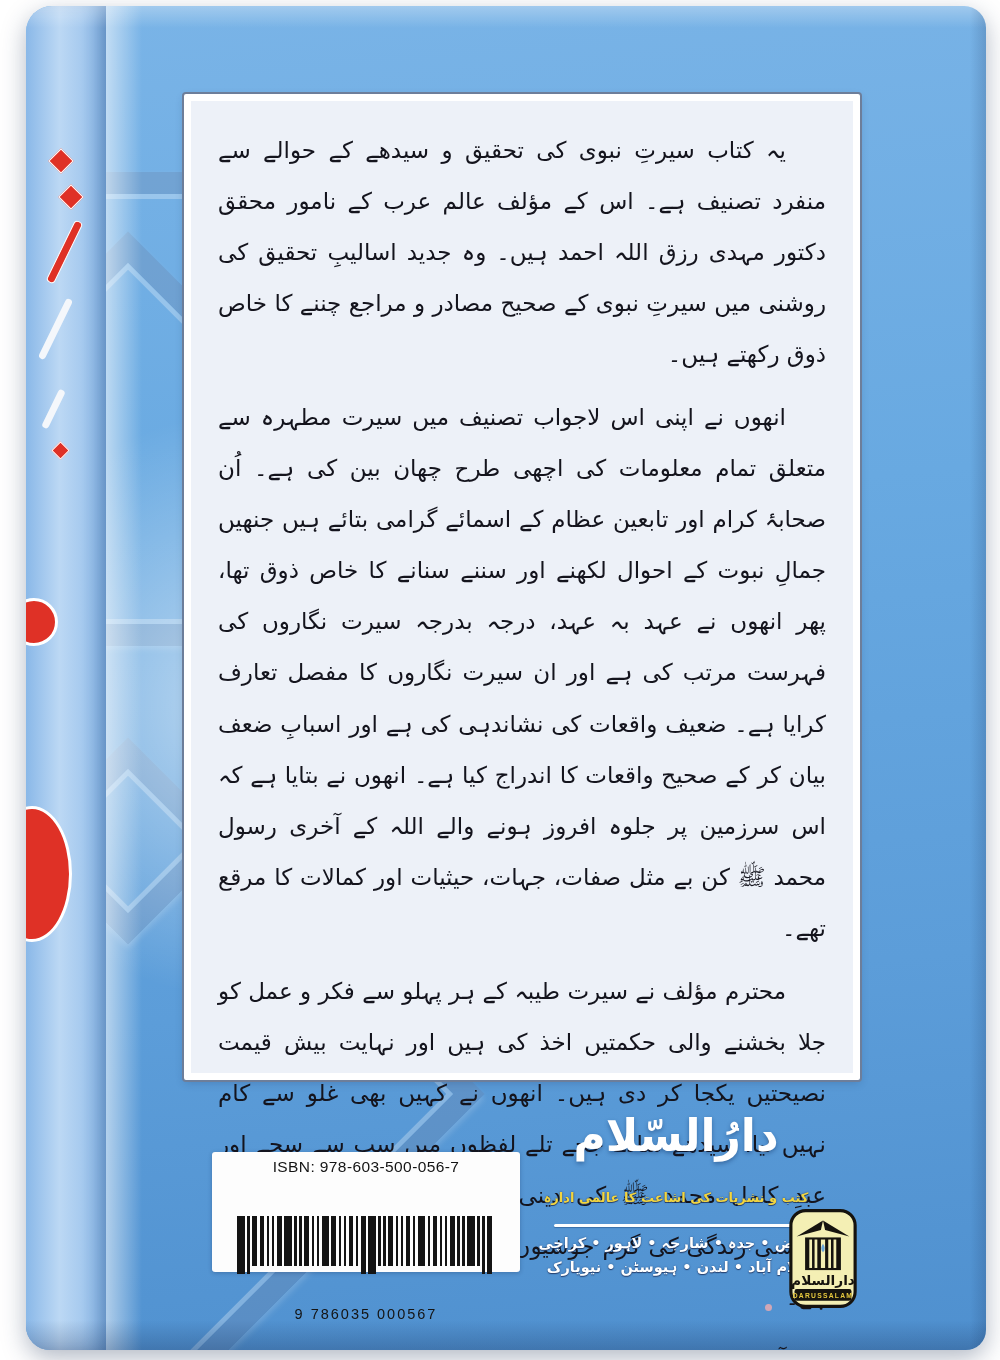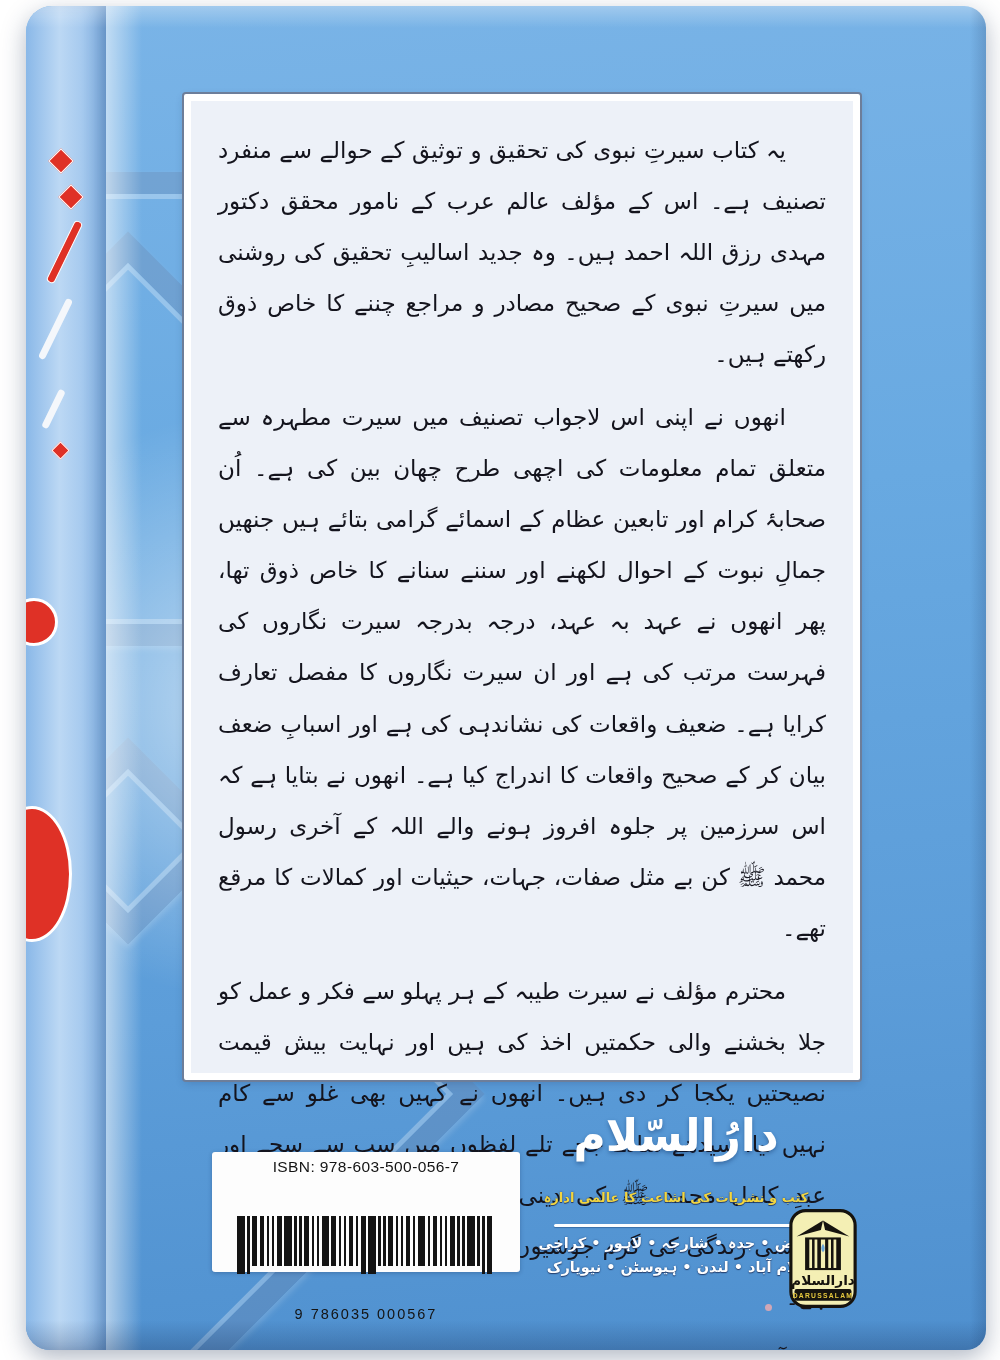--- a/index.html
+++ b/index.html
@@ -99,21 +99,21 @@
       <div class="dec slash white" style="left:26px;top:290px;"></div>
       <div class="dec slash white" style="left:24px;top:382px;height:42px;"></div>
       <div class="dec diamond" style="left:28px;top:438px;width:11px;height:11px;"></div>
       <div class="dec circle" style="left:-16px;top:592px;width:42px;height:42px;"></div>
       <div class="dec circle" style="left:-34px;top:800px;width:74px;height:130px;border-radius:50%;"></div>
     </div>
     <div class="fold-light"></div>
 
     <div class="panel">
       <div class="panel-text">
-        <p>یہ کتاب سیرتِ نبوی کی تحقیق و توثیق کے حوالے سے منفرد تصنیف ہے۔ اس کے مؤلف عالم عرب کے نامور محقق دکتور مہدی رزق اللہ احمد ہیں۔ وہ جدید اسالیبِ تحقیق کی روشنی میں سیرتِ نبوی کے صحیح مصادر و مراجع چننے کا خاص ذوق رکھتے ہیں۔</p>
+        <p>یہ کتاب سیرتِ نبوی کی تحقیق و سیدھے کے حوالے سے منفرد تصنیف ہے۔ اس کے مؤلف عالم عرب کے نامور محقق دکتور مہدی رزق اللہ احمد ہیں۔ وہ جدید اسالیبِ تحقیق کی روشنی میں سیرتِ نبوی کے صحیح مصادر و مراجع چننے کا خاص ذوق رکھتے ہیں۔</p>
         <p>انھوں نے اپنی اس لاجواب تصنیف میں سیرت مطہرہ سے متعلق تمام معلومات کی اچھی طرح چھان بین کی ہے۔ اُن صحابۂ کرام اور تابعین عظام کے اسمائے گرامی بتائے ہیں جنھیں جمالِ نبوت کے احوال لکھنے اور سننے سنانے کا خاص ذوق تھا، پھر انھوں نے عہد بہ عہد، درجہ بدرجہ سیرت نگاروں کی فہرست مرتب کی ہے اور ان سیرت نگاروں کا مفصل تعارف کرایا ہے۔ ضعیف واقعات کی نشاندہی کی ہے اور اسبابِ ضعف بیان کر کے صحیح واقعات کا اندراج کیا ہے۔ انھوں نے بتایا ہے کہ اس سرزمین پر جلوہ افروز ہونے والے اللہ کے آخری رسول محمد ﷺ کن بے مثل صفات، جہات، حیثیات اور کمالات کا مرقع تھے۔</p>
         <p>محترم مؤلف نے سیرت طیبہ کے ہر پہلو سے فکر و عمل کو جلا بخشنے والی حکمتیں اخذ کی ہیں اور نہایت بیش قیمت نصیحتیں یکجا کر دی ہیں۔ انھوں نے کہیں بھی غلو سے کام نہیں لیا، سیدھے سادے جچے تلے لفظوں میں سب سے سچے اور عبدِ کامل محمد ﷺ کی دینی، تبلیغی، خانگی، سماجی اور سیاسی زندگی کی گرم جوشیوں کی بڑی سچی نقش آرائی کی ہے۔</p>
         <p>آیئے! اسوۂ حسنہ سے رہنمائی کا نور حاصل کیجیے۔ اس طرح ہماری معیشت، معاشرت، معاملات، اخلاق اور عبادات کا ہر گوشہ چمک اٹھے گا اور جدید دنیا کی وہ تمام تاریک راہیں روشن ہو جائیں گی جو اسوۂ نبوی سے مستفید ہونے کی محتاج ہیں۔</p>
       </div>
     </div>
 
     <div class="barcode">
       <div class="isbn-label">ISBN: 978-603-500-056-7</div>
       <div class="bars">
           <span class="bar tall" style="width: 7.2px;"></span>

